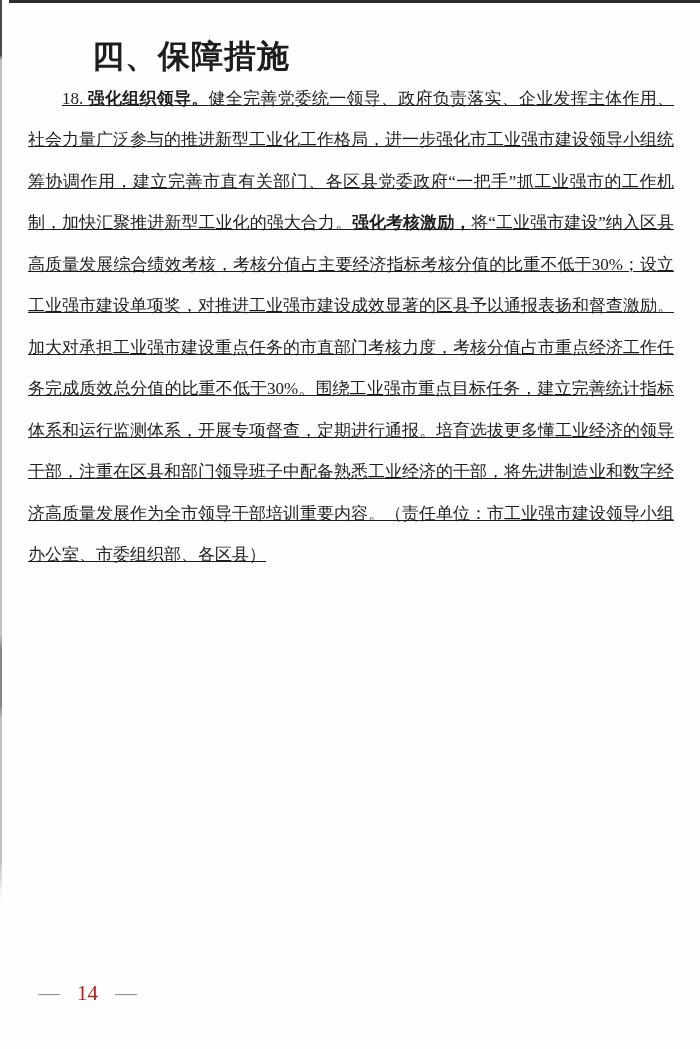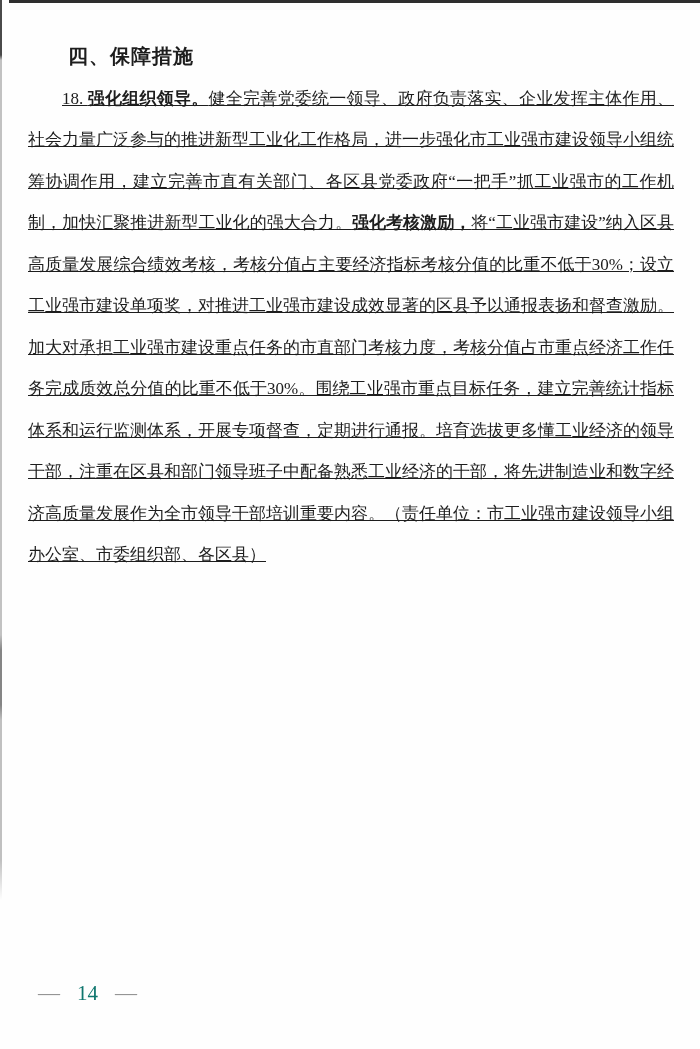--- a/index.html
+++ b/index.html
@@ -37,21 +37,21 @@
   .content {
     position: absolute;
     left: 28px;
     right: 26px;
     top: 36px;
     text-align: justify;
   }
   .heading {
     margin: 0;
     text-indent: 2em;
-    font-size: 20px;
+    font-size: 32px;
     line-height: 41.5px;
     font-weight: bold;
     letter-spacing: 1px;
   }
   .content p {
     margin: 0;
     text-indent: 2em;
     font-size: 17px;
     line-height: 41.5px;
     text-decoration: underline;
@@ -67,21 +67,21 @@
     align-items: center;
     gap: 17px;
     font-size: 21px;
   }
   .pagenum .dash {
     color: #8f8f8f;
     font-size: 22px;
     letter-spacing: 0;
   }
   .pagenum .num {
-    color: #0f766e;
+    color: #b91c1c;
     font-size: 21px;
   }
 </style>
 </head>
 <body>
 
 <div class="page">
 
   <div class="edge-top"></div>
   <div class="edge-left"></div>

